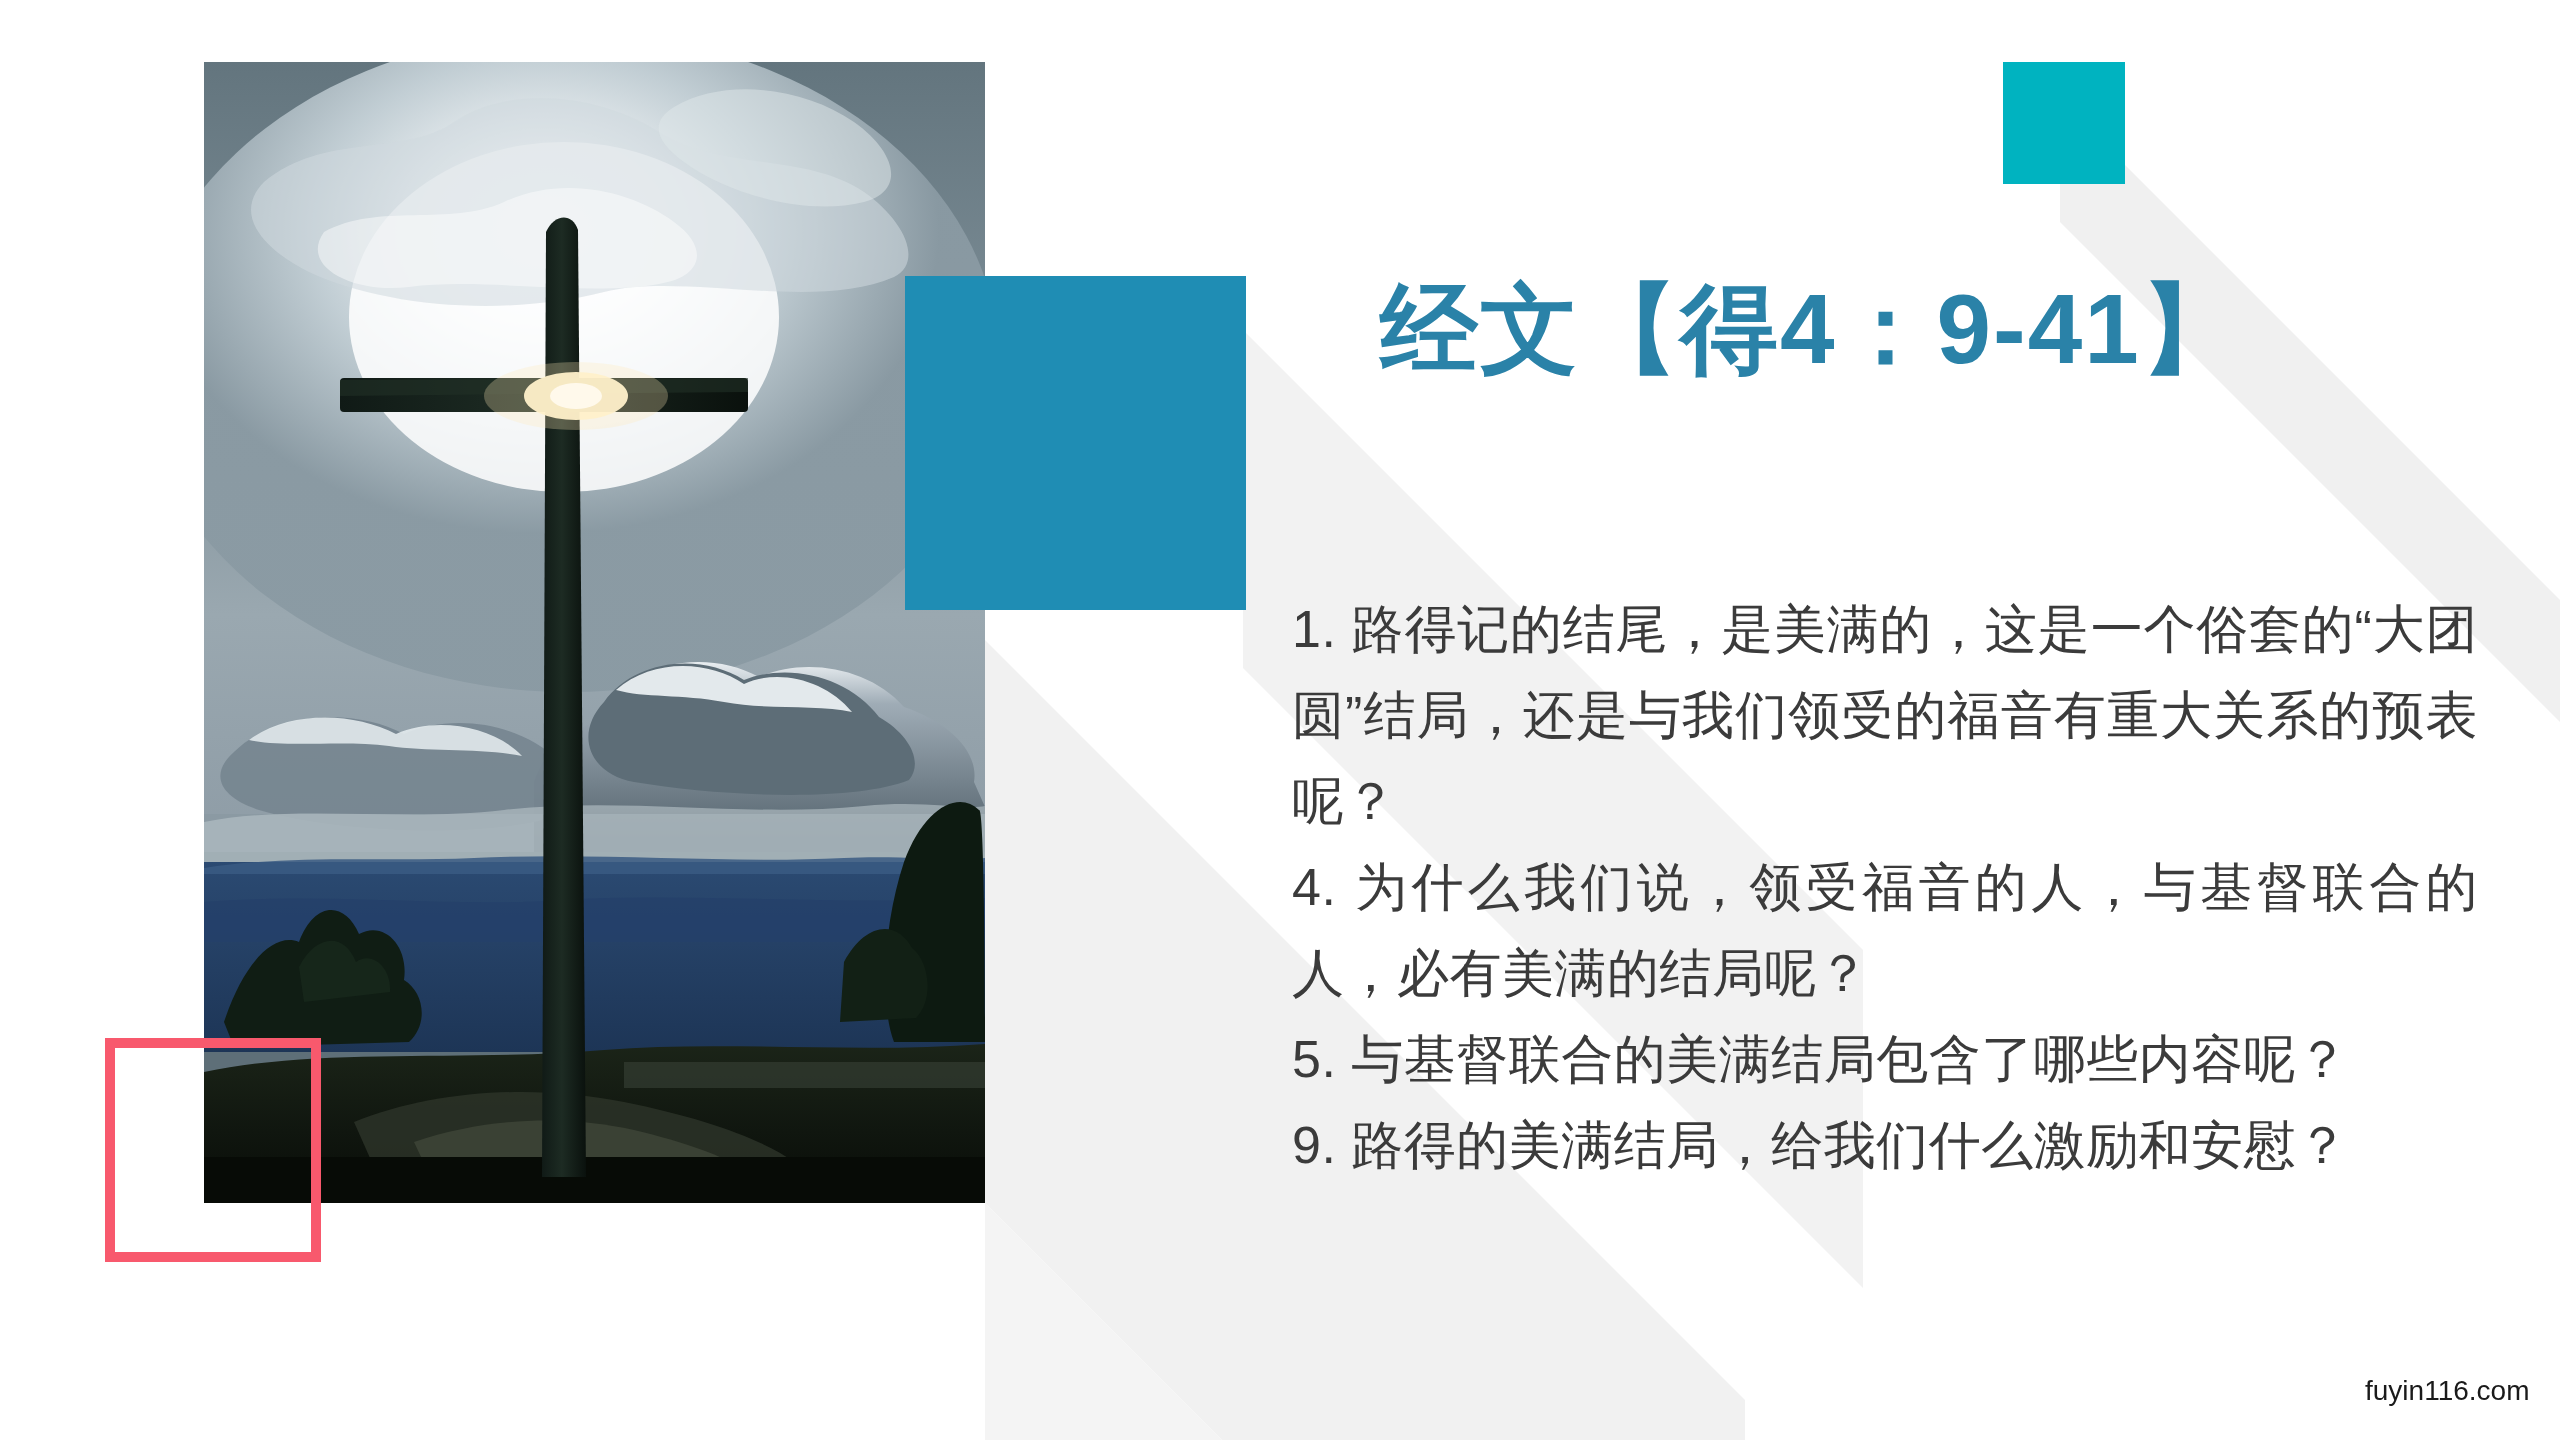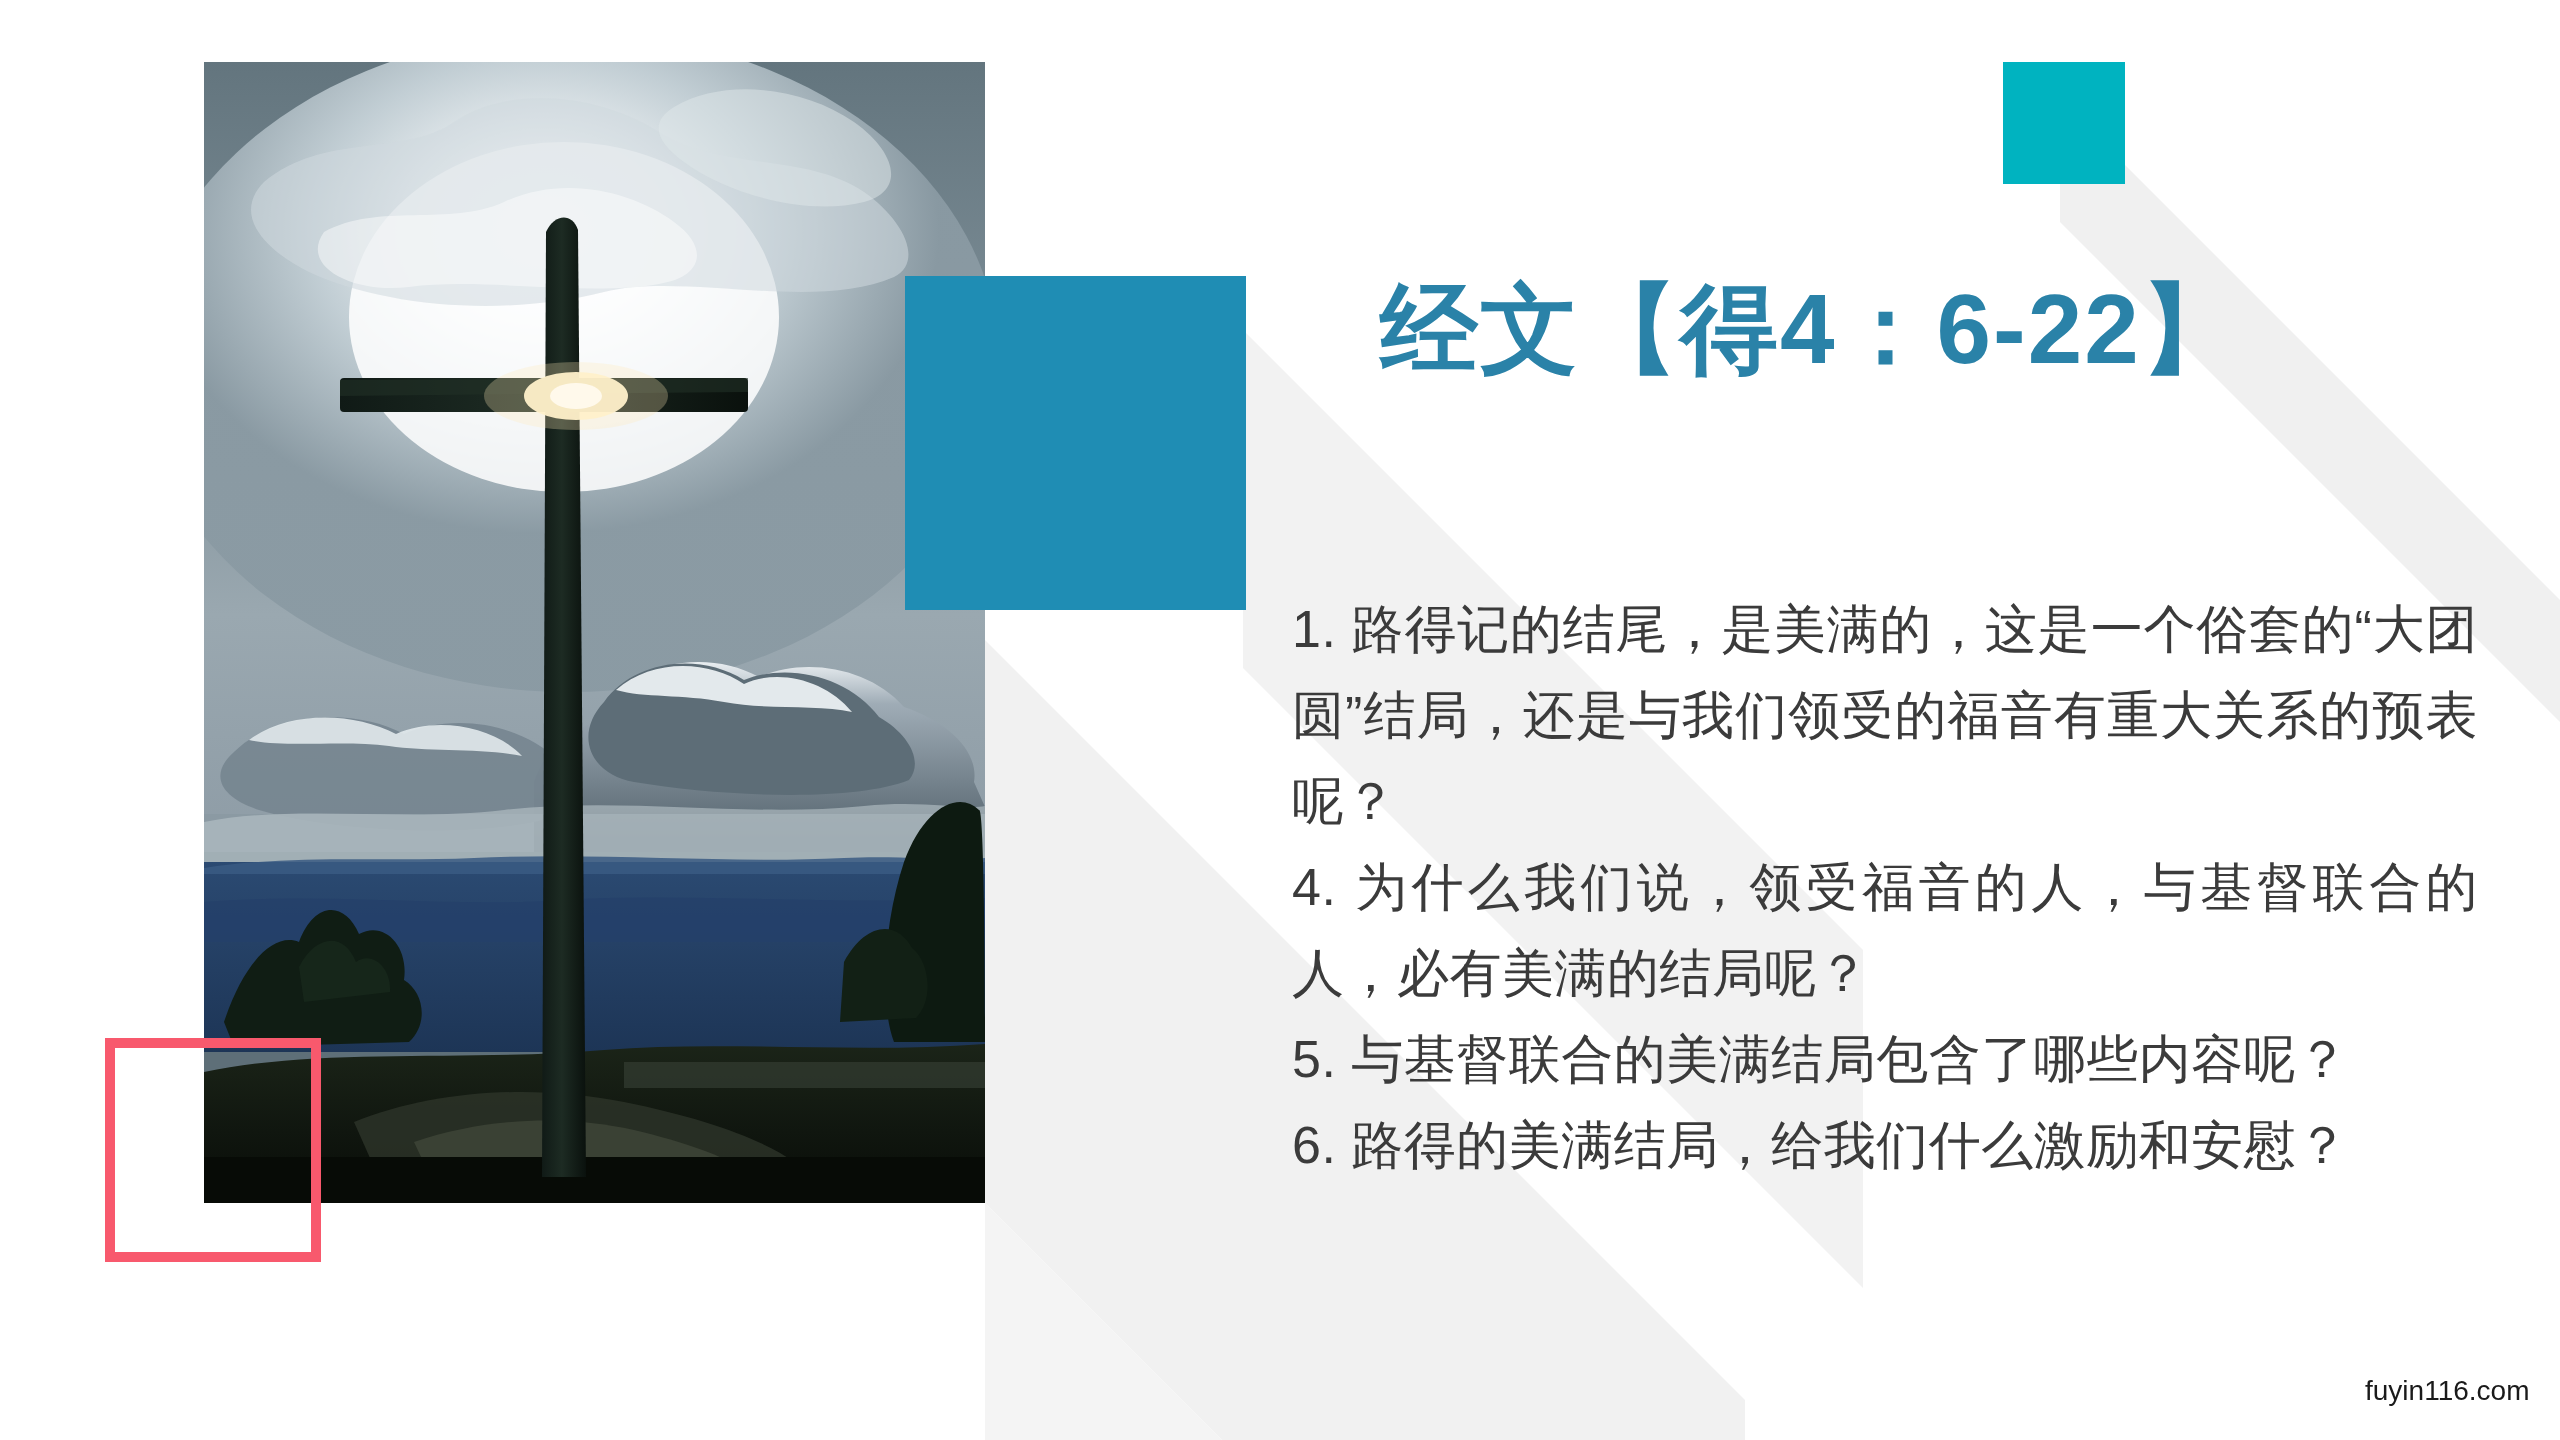--- a/index.html
+++ b/index.html
@@ -239,24 +239,24 @@
       <ellipse cx="372" cy="334" rx="52" ry="24" fill="#fff3d2" opacity="0.95"></ellipse>
       <ellipse cx="372" cy="334" rx="26" ry="13" fill="#ffffff"></ellipse>
       <ellipse cx="372" cy="334" rx="92" ry="34" fill="#ffe9b8" opacity="0.28"></ellipse>
     </svg>
   </div>
 
   <div id="blue-square"></div>
   <div id="teal-square"></div>
   <div id="pink-frame"></div>
 
-  <div id="title">经文【得4：6-22】</div>
+  <div id="title">经文【得4：9-41】</div>
 
   <div id="body-text">
     <p>1. 路得记的结尾，是美满的，这是一个俗套的“大团圆”结局，还是与我们领受的福音有重大关系的预表呢？</p>
     <p>4. 为什么我们说，领受福音的人，与基督联合的人，必有美满的结局呢？</p>
     <p>5. 与基督联合的美满结局包含了哪些内容呢？</p>
-    <p>6. 路得的美满结局，给我们什么激励和安慰？</p>
+    <p>9. 路得的美满结局，给我们什么激励和安慰？</p>
   </div>
 
   <div id="watermark">fuyin116.com</div>
 
 </div>
 
 </body></html>

